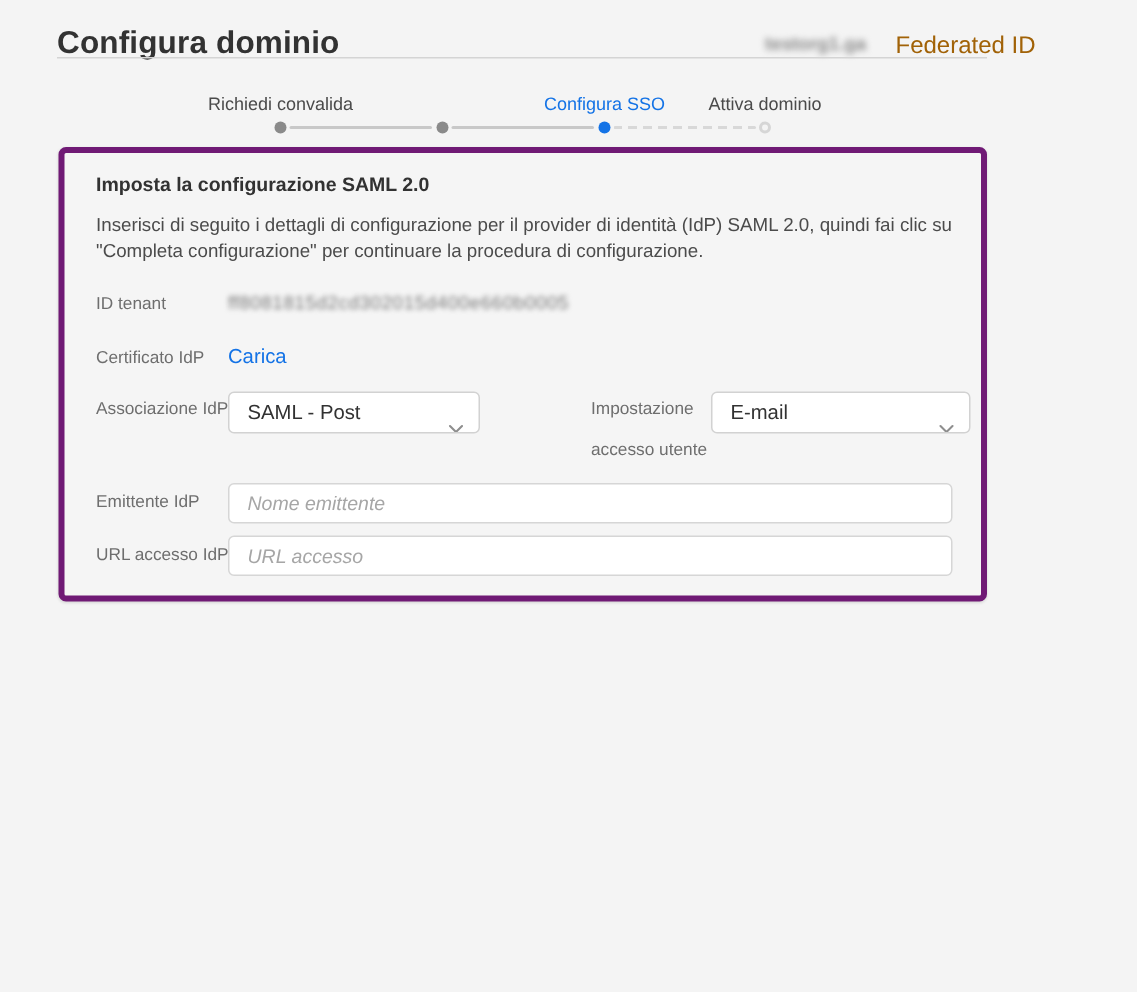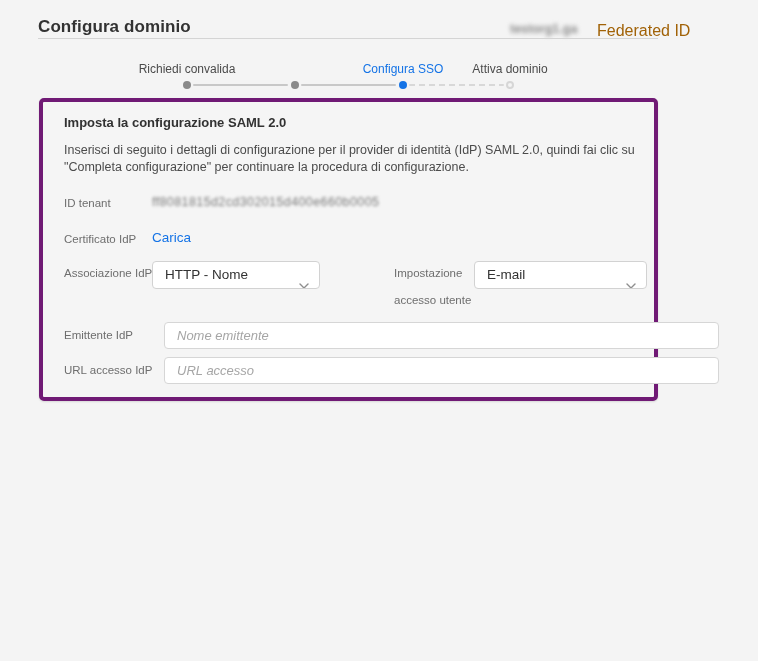--- a/index.html
+++ b/index.html
@@ -8,21 +8,21 @@
     background:#f4f4f4;
     font-family:"Liberation Sans", sans-serif;
     color:#4b4b4b;
     -webkit-font-smoothing:antialiased;
   }
   .page { position:relative; width:758px; height:661px; overflow:hidden; background:#f4f4f4; }
 
   
   .page-title {
     position:absolute; left:38px; top:17px;
-    font-size:17px; font-weight:bold; color:#323232; letter-spacing:.1px;
+    font-size:21px; font-weight:bold; color:#323232; letter-spacing:.1px;
   }
   .org-name {
     position:absolute; left:510px; top:22px;
     font-size:12.5px; font-weight:bold; color:#8a8a8a;
     filter:blur(2px); user-select:none;
   }
   .account-type {
     position:absolute; left:597px; top:22px;
     font-size:16px; color:#a16207;
   }
@@ -80,24 +80,24 @@
     position:absolute; top:159px; height:28px;
     background:#ffffff; border:1px solid #d2d2d2; border-radius:4px;
     font-size:13.5px; color:#323232; line-height:26px;
     padding:0 24px 0 12px; cursor:pointer;
     white-space:nowrap; overflow:hidden;
   }
   .select .chev {
     position:absolute; right:10px; top:10px; width:10px; height:6px;
   }
   .tinput {
-    position:absolute; left:109px; width:555px; height:27px;
+    position:absolute; left:109px; width:483px; height:27px;
     background:#ffffff; border:1px solid #d6d6d6; border-radius:4px;
     padding:0 12px; font-size:13px; color:#323232;
-    font-family:"Liberation Sans", sans-serif; outline:none;margin-left:12px;
+    font-family:"Liberation Sans", sans-serif; outline:none;
   }
   .tinput::placeholder { font-style:italic; color:#a6a6a6; opacity:1; }
 </style>
 </head>
 <body>
 
 <div class="page">
 
   <h1 class="page-title">Configura dominio</h1>
   <span class="org-name">testorg1.ga</span>
@@ -124,21 +124,21 @@
     <p class="card-desc">Inserisci di seguito i dettagli di configurazione per il provider di identità (IdP) SAML 2.0, quindi fai clic su "Completa configurazione" per continuare la procedura di configurazione.</p>
 
     <span class="field-label" style="left:21px; top:95px">ID tenant</span>
     <span class="tenant-value">ff8081815d2cd302015d400e660b0005</span>
 
     <span class="field-label" style="left:21px; top:131px">Certificato IdP</span>
     <a class="link">Carica</a>
 
     <span class="field-label" style="left:21px; top:165px">Associazione IdP</span>
     <div class="select" style="left:109px; width:168px">
-      <span>HTTP - Nome</span>
+      <span>SAML - Post</span>
       <span class="chev">
         <svg width="10" height="6" viewBox="0 0 10 6">
             <path d="M1 1l4 4 4-4" fill="none" stroke="#8e8e8e" stroke-width="1.4" stroke-linecap="round"></path>
           </svg>
       </span>
     </div>
 
     <span class="field-label" style="left:351px; top:165px">Impostazione</span>
     <span class="field-label" style="left:351px; top:192px">accesso utente</span>
     <div class="select" style="left:431px; width:173px">

